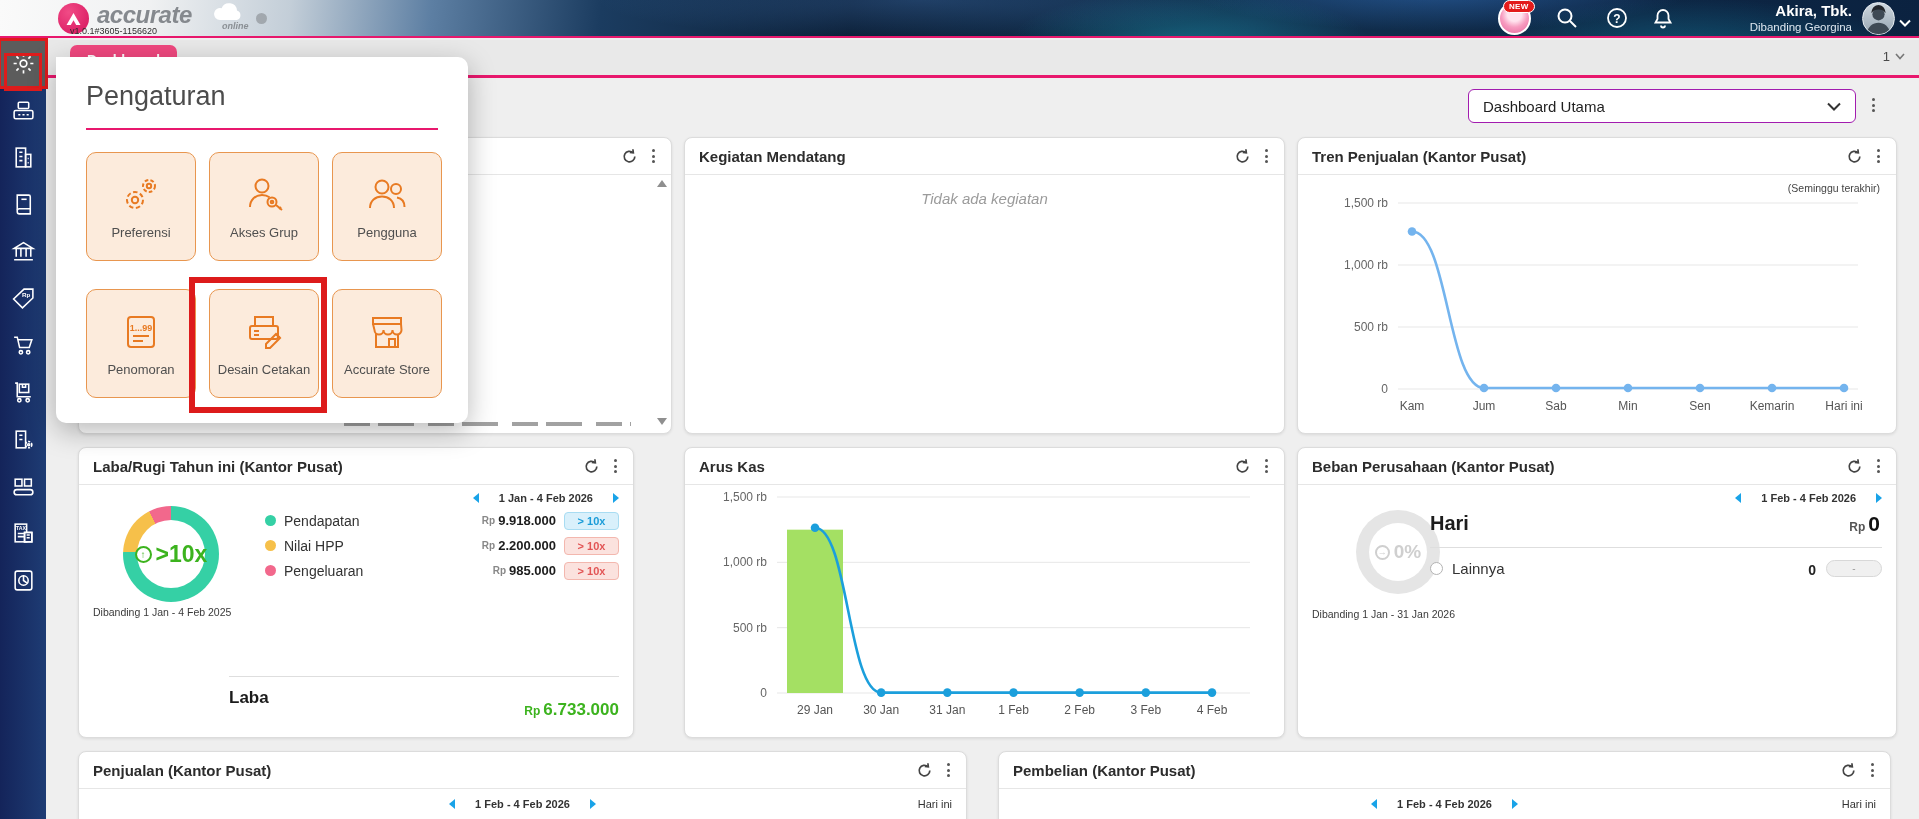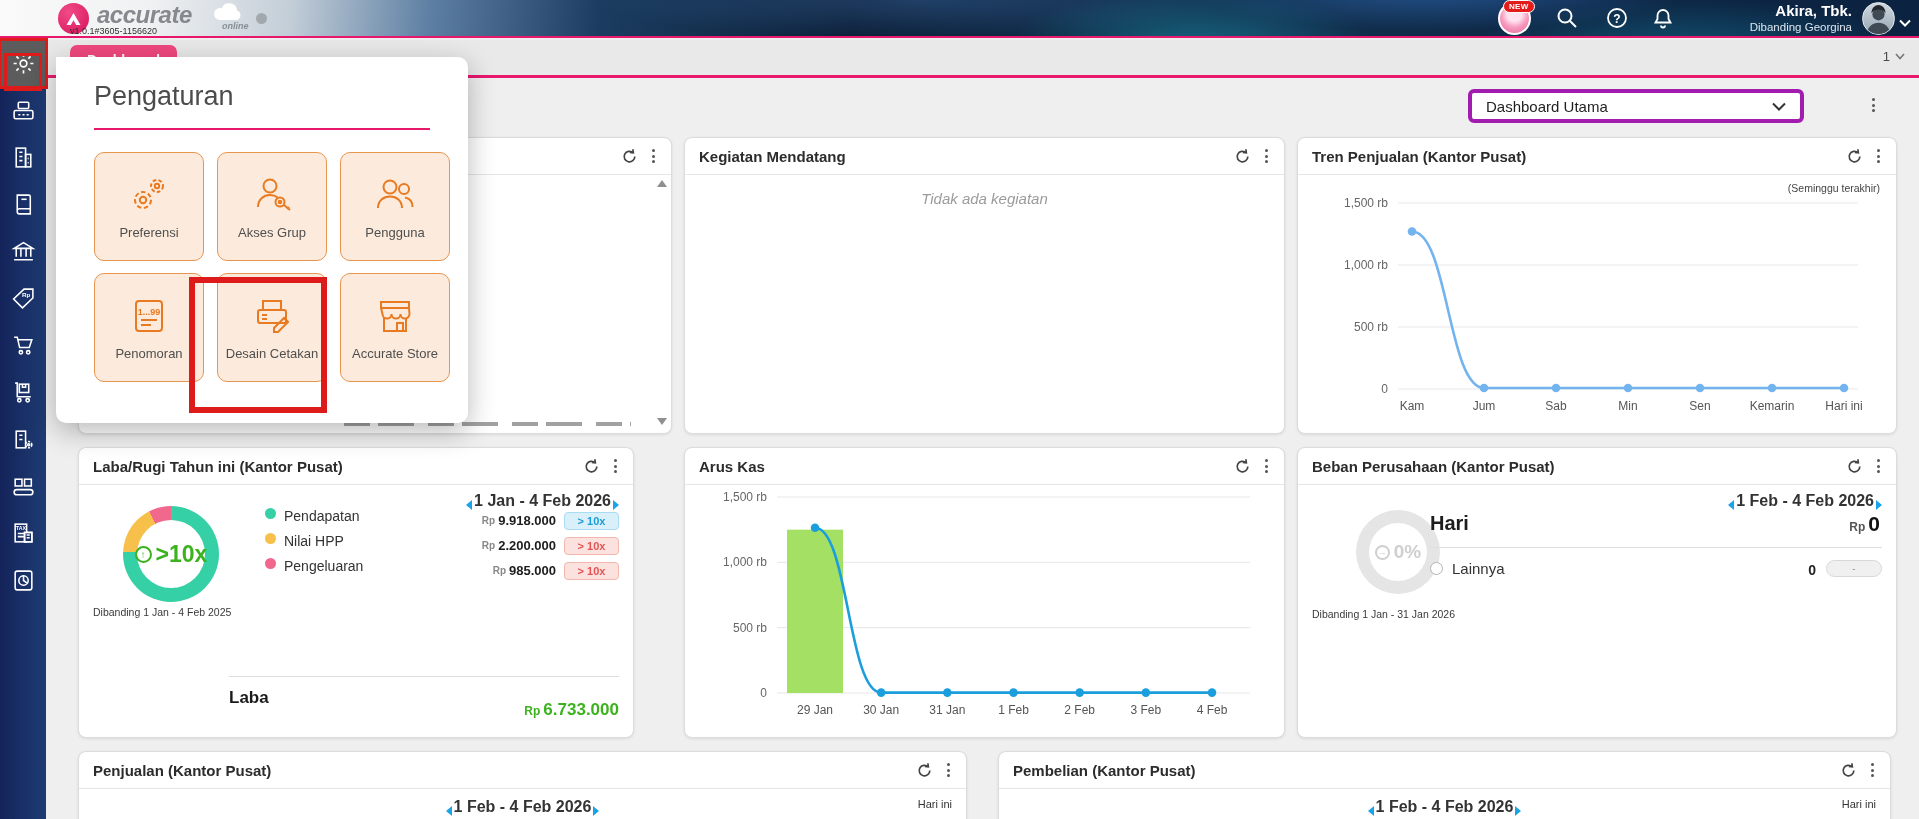--- a/index.html
+++ b/index.html
@@ -43,46 +43,46 @@
  font-size:14px;font-weight:bold;display:flex;align-items:center;border-radius:7px 7px 0 0;cursor:pointer}
 .page-indicator{position:absolute;right:14px;top:9px;font-size:13px;color:#4a4a4a;display:flex;align-items:center;gap:5px;cursor:pointer}
 
 
 .sidebar{position:absolute;left:0;top:40px;width:46px;height:779px;background:linear-gradient(90deg,#14245a,#1e3c74);z-index:35}
 .side-item{width:46px;height:47px;display:flex;align-items:center;justify-content:center;color:#fff;cursor:pointer}
 .side-item svg{width:25px;height:25px}
 .side-item.hl{background:#5c5c5c;outline:3px solid #dd1b1b;outline-offset:-1px}
 
 
-.dash-select{position:absolute;left:1468px;top:89px;width:336px;height:34px;background:#fff;border:4px solid #a21caf;
+.dash-select{position:absolute;left:1468px;top:89px;width:388px;height:34px;background:#fff;border:1px solid #a21caf;
  border-radius:6px;display:flex;align-items:center;padding:0 14px;font-size:15px;color:#1f1f1f;z-index:5;cursor:pointer}
 .dash-select svg{margin-left:auto}
 .top-kebab{position:absolute;left:1870px;top:96px;z-index:5;cursor:pointer}
 
 .card{position:absolute;background:#fff;border:1px solid #dcdcdc;border-radius:8px;box-shadow:0 1px 3px rgba(0,0,0,.09);z-index:2}
 .card-head{height:37px;display:flex;align-items:center;padding:0 14px;border-bottom:1px solid #e6e6e6}
 .card-title{font-size:15px;font-weight:bold;color:#2c2c2c}
 .card-actions{margin-left:auto;display:flex;align-items:center;gap:12px}
 .icon-btn{cursor:pointer;display:flex;align-items:center;justify-content:center}
 .kebab{display:flex;flex-direction:column;gap:2.5px;padding:2px;cursor:pointer}
 .kebab i{width:3px;height:3px;border-radius:50%;background:#555}
 
-.daterange{display:flex;align-items:flex-end;gap:2px;font-size:16px;font-weight:bold;color:#333}
+.daterange{display:flex;align-items:center;gap:20px;font-size:11px;font-weight:bold;color:#333}
 .dr-btn{cursor:pointer;display:flex}
 
 .empty-italic{position:absolute;left:0;right:0;top:52px;text-align:center;font-style:italic;font-size:15px;color:#9b9b9b}
 .sub-note{position:absolute;right:16px;top:44px;font-size:10.5px;color:#444}
 
 
 .donut{position:absolute;border-radius:50%}
 .donut .hole{position:absolute;border-radius:50%;background:#fff}
 .donut-center{position:absolute;inset:0;display:flex;align-items:center;justify-content:center;gap:4px;z-index:2}
 .circ-arrow{display:inline-flex;align-items:center;justify-content:center;width:17px;height:17px;border-radius:50%;border:2px solid currentColor;font-size:10px;font-weight:bold}
 
-.legend-row{display:flex;height:25px;gap:8px}
+.legend-row{display:flex;align-items:center;height:25px;gap:8px}
 .legend-dot{width:11px;height:11px;border-radius:50%}
 .legend-label{font-size:14px;color:#333}
 .val-row{display:flex;align-items:center;justify-content:flex-end;height:25px}
 .rp{font-size:10px;color:#888;font-weight:bold;margin-right:3px}
 .money{font-size:13px;font-weight:bold;color:#1c1c1c}
 .pill{display:inline-flex;align-items:center;justify-content:center;min-width:55px;height:18px;border-radius:4px;font-size:11px;font-weight:bold;margin-left:8px}
 .pill.blue{background:#d9f0fb;color:#1b9cd8;border:1px solid #a8dcf2}
 .pill.pink{background:#fbe2de;color:#e25555;border:1px solid #f3b7ae}
 .compare-note{position:absolute;font-size:10.5px;color:#3a3a3a}
 
@@ -102,24 +102,24 @@
 .beban-h{position:absolute;font-size:20px;font-weight:bold;color:#1d1d1d}
 .beban-val{position:absolute;right:16px;display:flex;align-items:baseline}
 .beban-val .rp{font-size:12px;color:#555}
 .beban-val b{font-size:21px;color:#111}
 .gray-pill{display:inline-flex;align-items:center;justify-content:center;width:56px;height:17px;border-radius:9px;
  background:#f0f0f0;border:1px solid #d8d8d8;font-size:10px;color:#9a9a9a}
 .ring-dot{width:13px;height:13px;border-radius:50%;border:1.5px solid #b3b3b3;background:#fff}
 
 
 .settings-pop{position:absolute;left:56px;top:57px;width:412px;height:366px;background:#fff;border-radius:0 10px 10px 10px;
- box-shadow:0 8px 28px rgba(0,0,0,.28);z-index:60;padding:24px 38px}
+ box-shadow:0 8px 28px rgba(0,0,0,.28);z-index:60;padding:24px 30px}
 .sp-title{font-size:27px;color:#4c4c4c}
 .sp-rule{height:2px;background:#e8186d;margin-top:16px}
-.tiles{margin-top:22px;display:grid;grid-template-columns:repeat(3,110px);grid-auto-rows:109px;gap:12px 13px}
+.tiles{margin-top:22px;display:grid;grid-template-columns:repeat(3,110px);grid-auto-rows:109px;gap:28px 13px}
 .tile{background:#fcebdc;border:1px solid #e8964f;border-radius:10px;display:flex;flex-direction:column;
  align-items:center;justify-content:center;gap:8px;color:#e87a22;cursor:pointer}
 .tile svg{width:44px;height:44px}
 .tile-label{font-size:13px;color:#4f4f4f}
 
 
 .anno{position:absolute;border:6px solid #dd1b1b;z-index:80;pointer-events:none}
 .anno.slim{border-width:3px}
 
 .chart-holder{position:absolute;left:0;bottom:2px}

